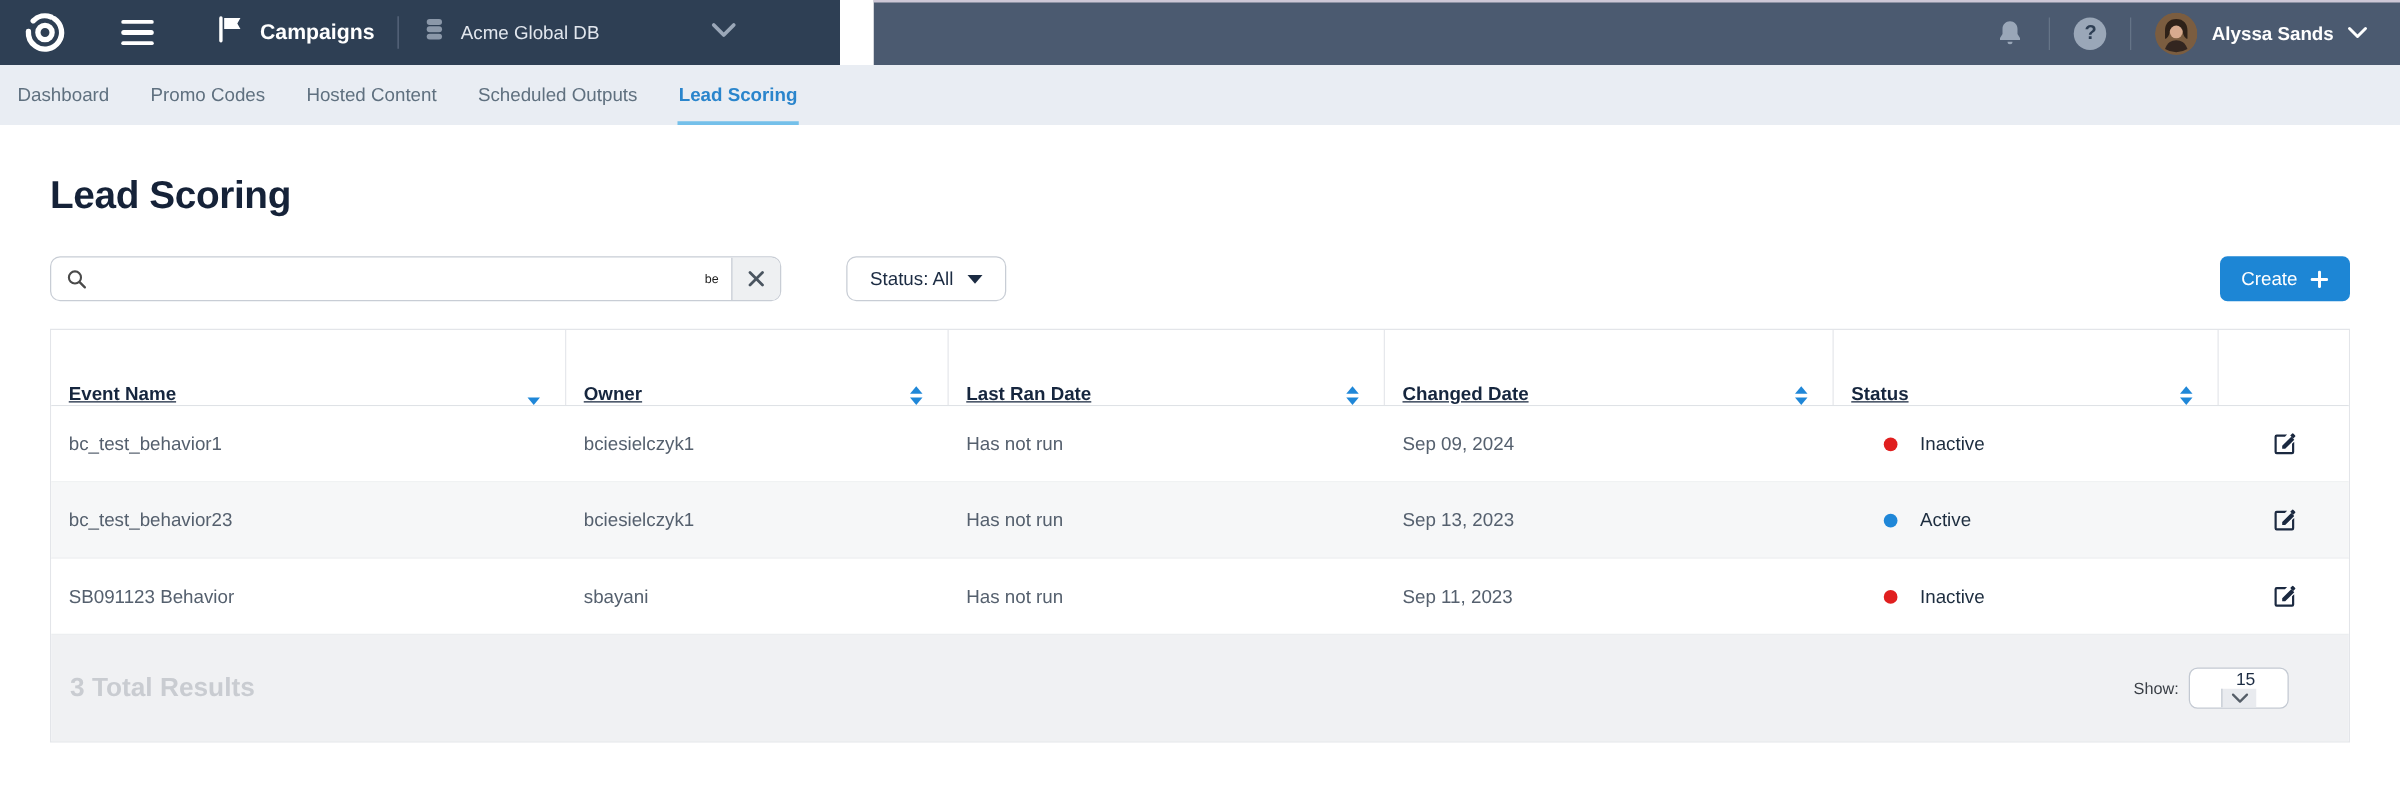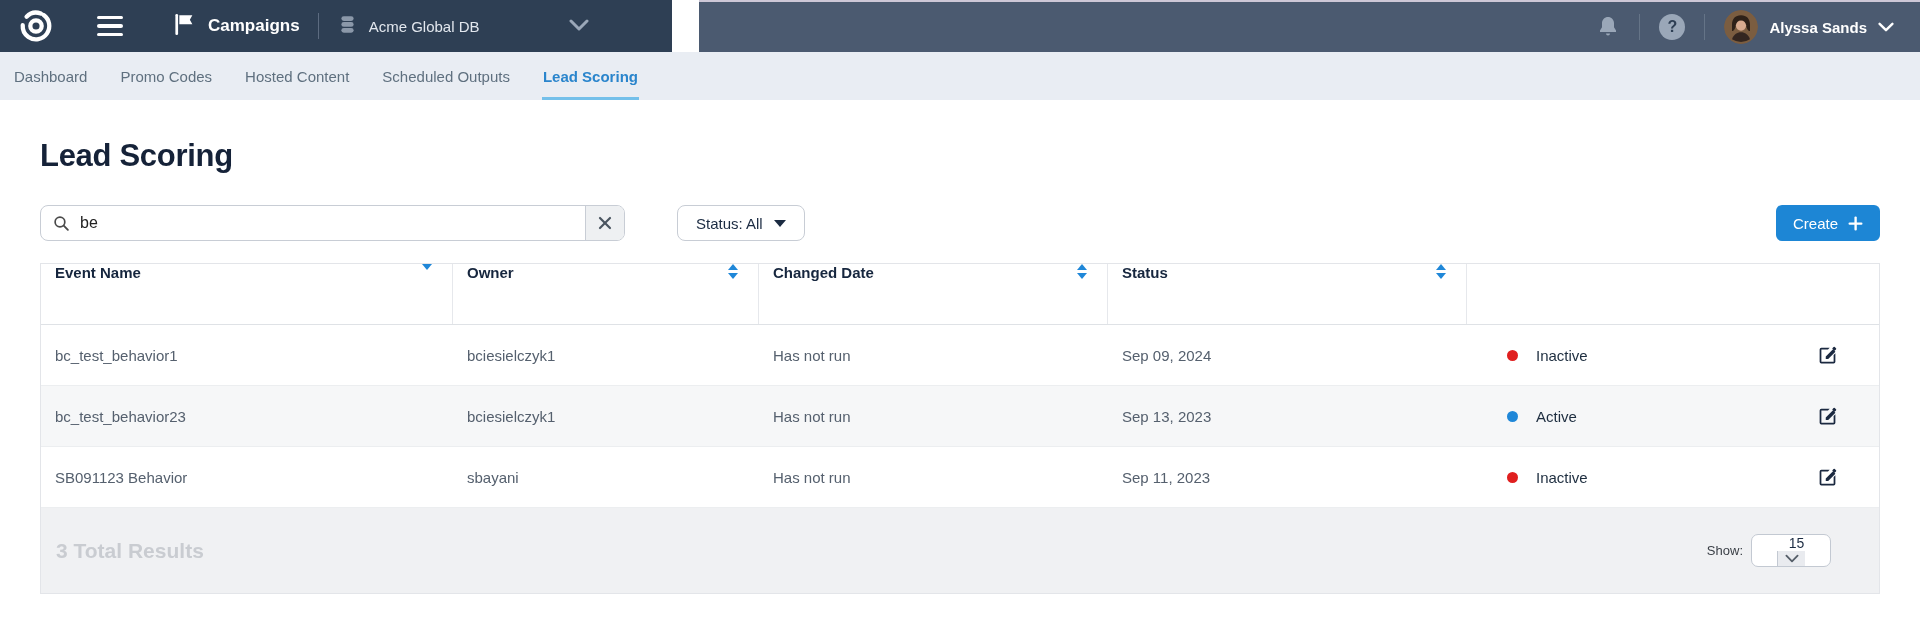--- a/index.html
+++ b/index.html
@@ -35,39 +35,39 @@
   .subnav .tab.active { color:#2a85cc; font-weight:bold; border-bottom-color:#74c0ea; }
 
   
   .main { padding:0 40px; }
   h1.page-title { margin-top:34px; font-size:31px; line-height:44px; font-weight:bold; color:#152238; letter-spacing:-0.3px; }
 
   .controls { margin-top:27px; display:flex; align-items:center; height:36px; }
   .searchbox { width:585px; height:36px; border:1px solid #c8cdd5; border-radius:8px; background:#fff;
                display:flex; align-items:center; overflow:hidden; }
   .searchbox svg.mag { margin-left:12px; flex:0 0 auto; }
-  .searchbox input { flex:1; border:none; outline:none; font-size:16px; color:#222;
-                     padding:0 10px; font-family:"Liberation Sans",sans-serif; background:transparent; }
+  .searchbox input { flex:1; border:none; outline:none; font-size:10px; color:#222;
+                     padding:0 10px; font-family:"Liberation Sans",sans-serif; background:transparent;text-align:right; }
   .clear-btn { width:39px; height:100%; background:#eef0f2; border:none; border-left:1px solid #c8cdd5;
                display:flex; align-items:center; justify-content:center; cursor:pointer; }
   .status-filter { margin-left:52px; height:36px; padding:0 18px; background:#fff; border:1px solid #c8cdd5;
                    border-radius:8px; display:flex; align-items:center; gap:11px; font-size:15px;
                    color:#1b2b42; cursor:pointer; }
   .caret-down { width:0; height:0; border-left:6px solid transparent; border-right:6px solid transparent;
                 border-top:7px solid #1b2b42; }
   .create-btn { margin-left:auto; height:36px; padding:0 17px; background:#1d86d5; color:#fff; border:none;
                 border-radius:6px; font-size:15px; display:flex; align-items:center; gap:10px;
                 cursor:pointer; font-family:"Liberation Sans",sans-serif;text-align:right; }
 
   
   .table-wrap { margin-top:22px; border:1px solid #e3e5e9; }
   .tgrid { display:grid; grid-template-columns:412px 306px 349px 359px 308px 1fr; }
   .thead { height:61px; background:#fff; border-bottom:1px solid #dfe2e6; }
-  .th { display:flex; align-items:flex-start; padding-left:14px; font-size:15px; font-weight:bold;
-        color:#16263e; cursor:pointer; }
+  .th { display:flex; align-items:flex-end; padding-left:14px; font-size:15px; font-weight:bold;
+        color:#16263e; cursor:pointer;text-decoration:underline; }
   .th:not(.th-actions) { border-right:1px solid #e6e8ec; }
   .sort { margin-left:auto; margin-right:20px; display:flex; flex-direction:column; gap:3px; }
   .tri-up   { width:0; height:0; border-left:5px solid transparent; border-right:5px solid transparent;
               border-bottom:6px solid #1f87d8; }
   .tri-down { width:0; height:0; border-left:5px solid transparent; border-right:5px solid transparent;
               border-top:6px solid #1f87d8; }
   .row { height:61px; background:#fff; border-bottom:1px solid #eceef0; }
   .row.alt { background:#f6f7f8; }
   .row:last-of-type { border-bottom:none; }
   .td { display:flex; align-items:center; padding-left:14px; font-size:15px; color:#55606e; }
@@ -212,20 +212,27 @@
           </span>
       </div>
       <div class="th">
         <span>Owner</span>
         <span class="sort">
             <span class="tri-up"></span>
             <span class="tri-down"></span>
           </span>
       </div>
       <div class="th">
+        <span>Last Ran Date</span>
+        <span class="sort">
+            <span class="tri-up"></span>
+            <span class="tri-down"></span>
+          </span>
+      </div>
+      <div class="th">
         <span>Changed Date</span>
         <span class="sort">
             <span class="tri-up"></span>
             <span class="tri-down"></span>
           </span>
       </div>
       <div class="th">
         <span>Status</span>
         <span class="sort">
             <span class="tri-up"></span>

